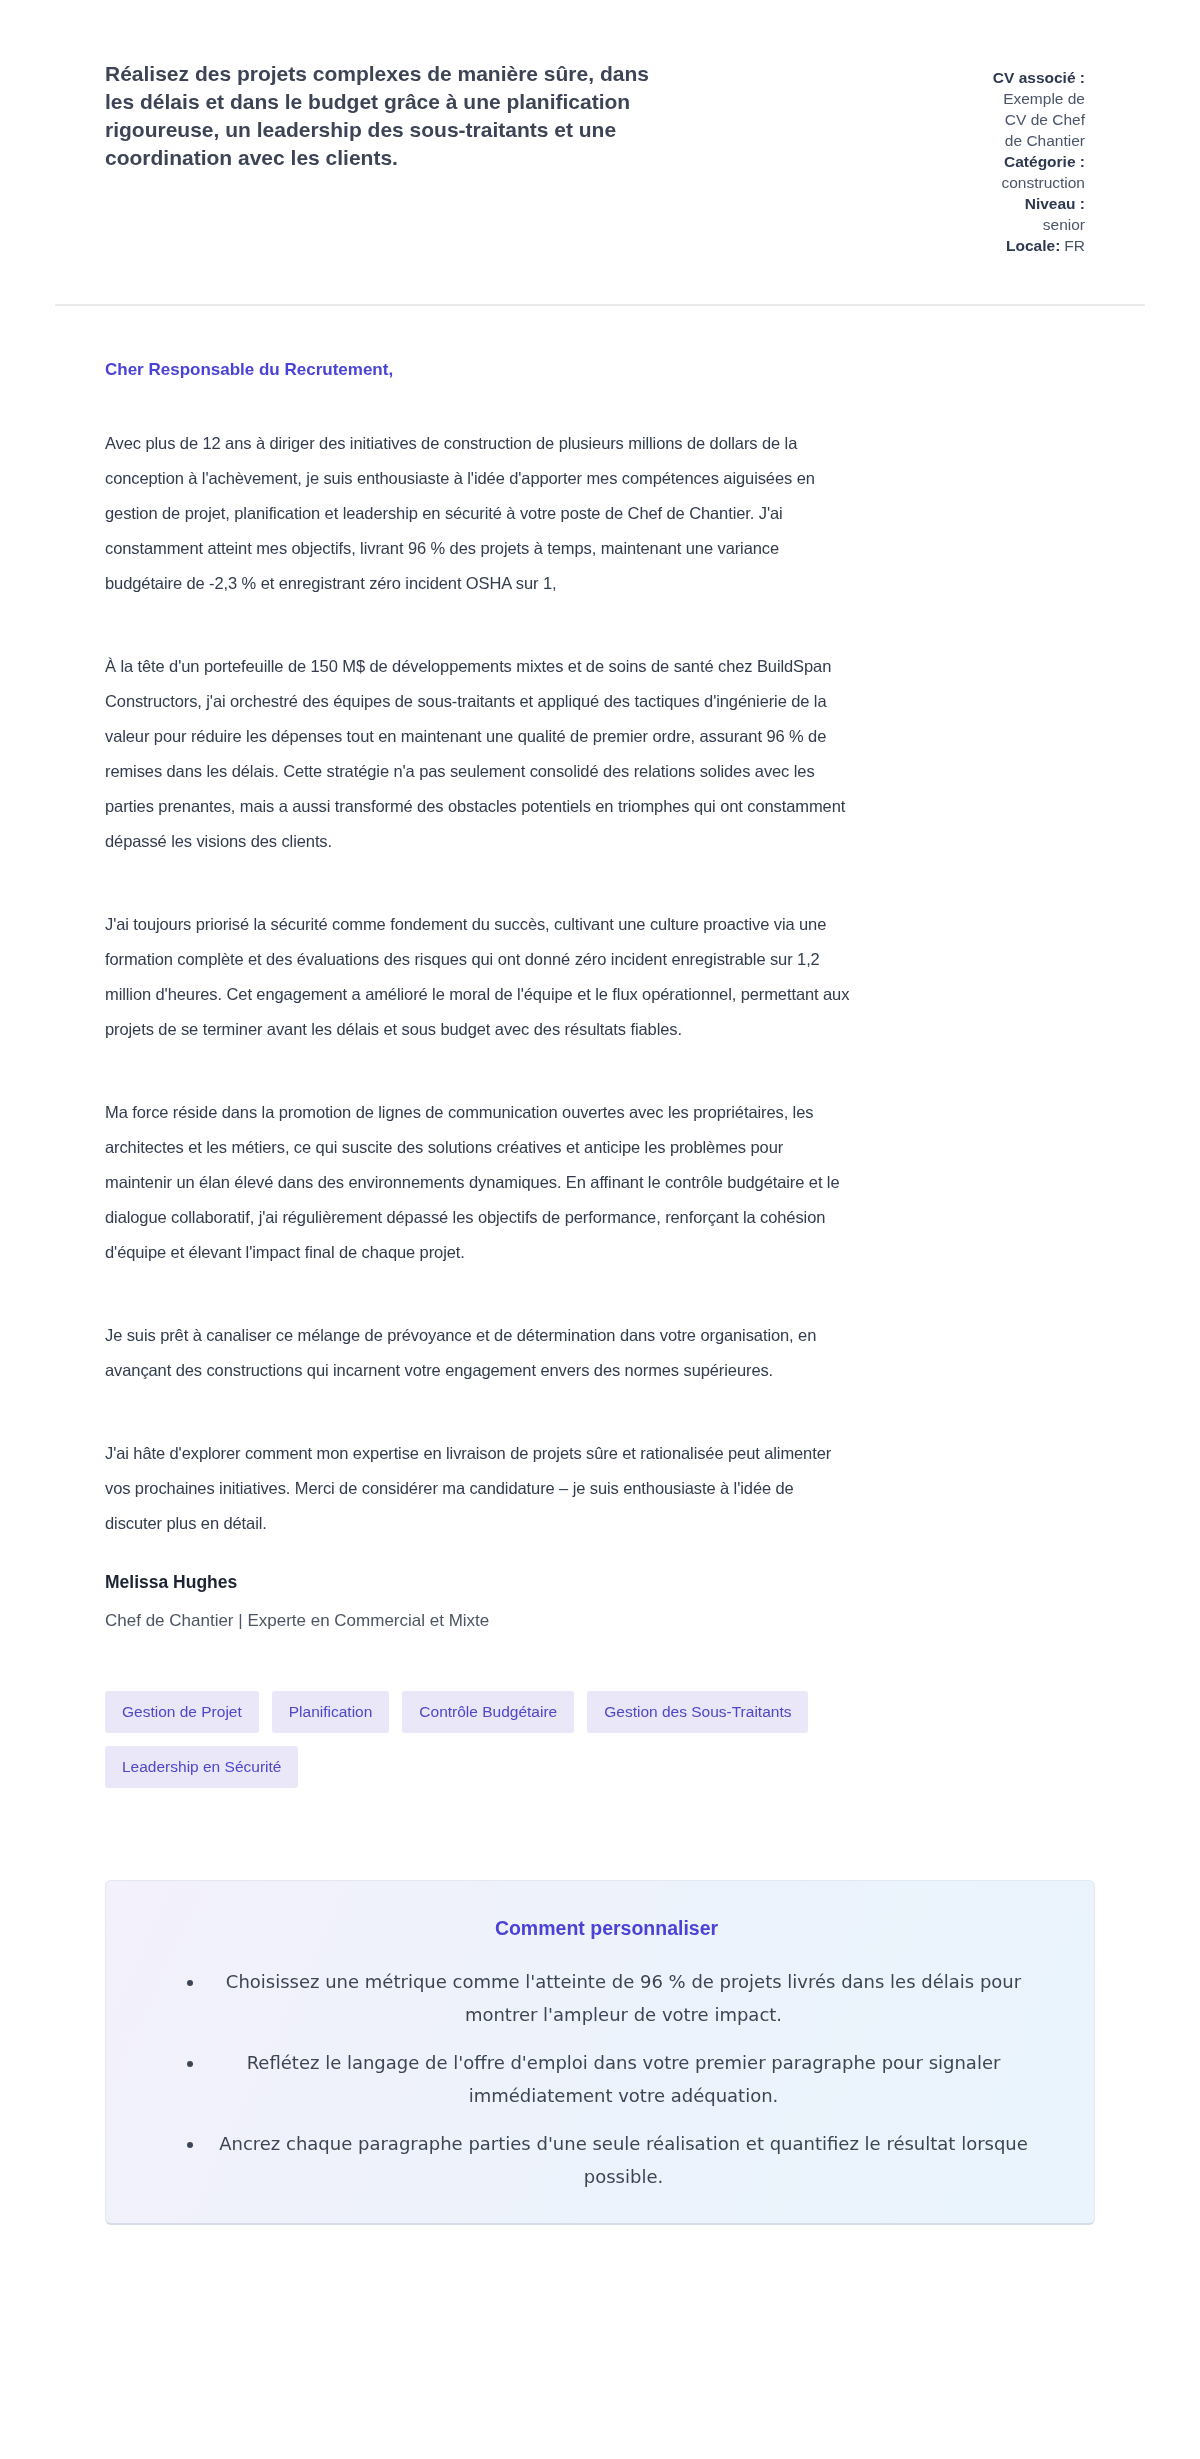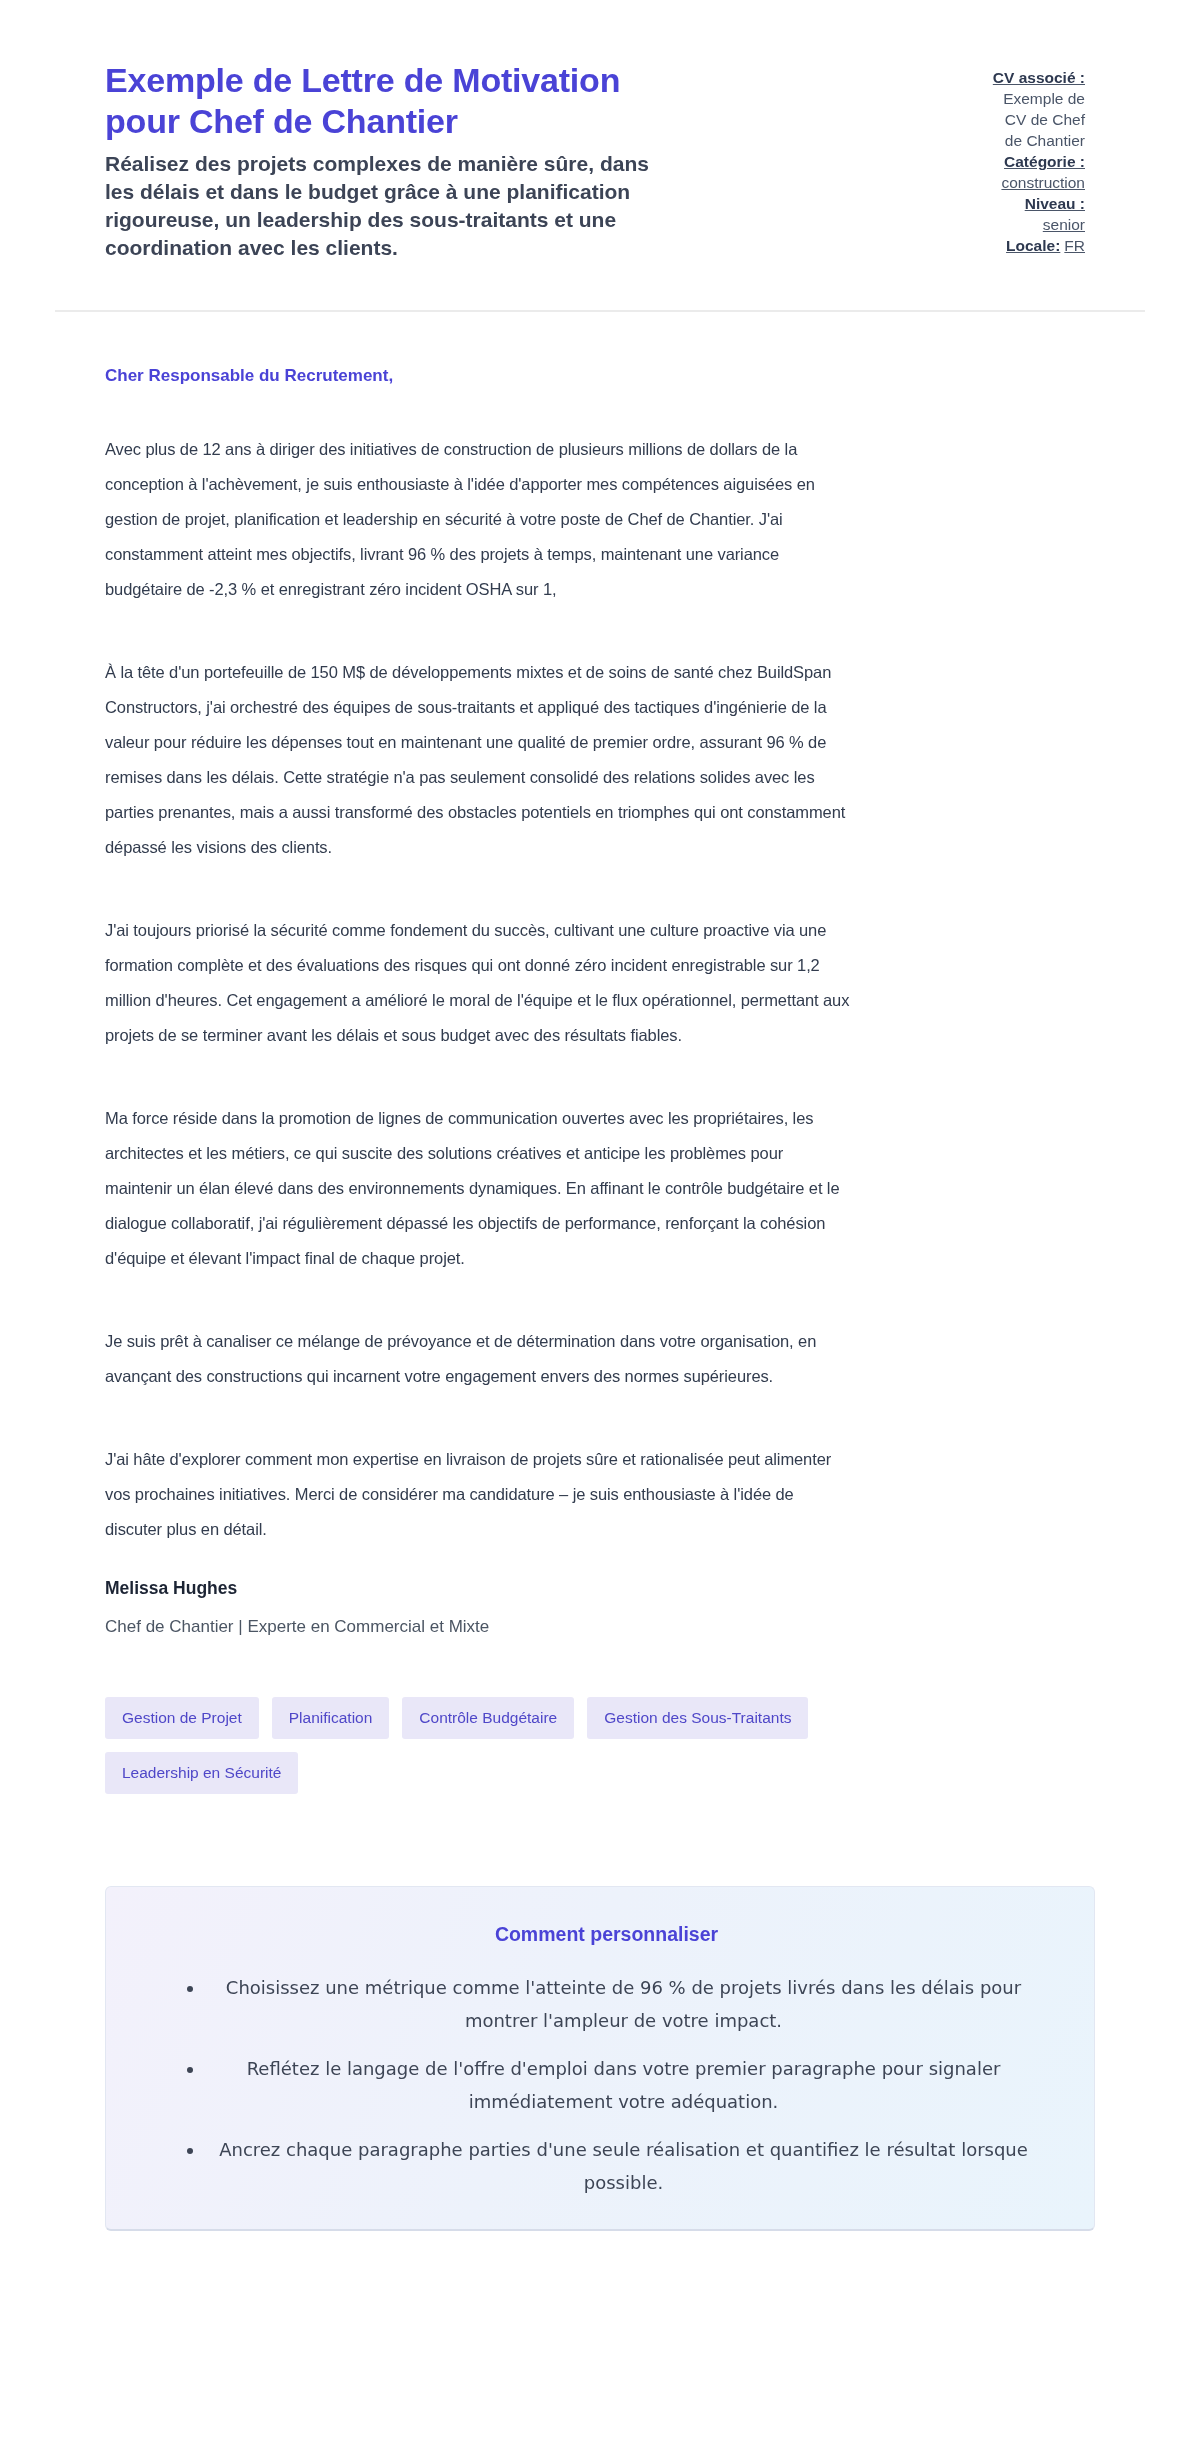--- a/index.html
+++ b/index.html
@@ -46,21 +46,20 @@
     color: #3c4456;
   }
   .meta {
     width: 130px;
     margin-right: 10px;
     padding-top: 7px;
     text-align: right;
     font-size: 15.5px;
     line-height: 21px;
     color: #4a5568;
-    text-decoration: underline;
   }
   .meta-label {
     display: block;
     font-weight: 700;
     color: #2e3950;
     white-space: nowrap;
   }
   .meta-value { display: block; }
   .meta-value--narrow {
     display: inline-block;
@@ -159,21 +158,20 @@
   .tips-list li::marker { color: #3d4555; }
 </style>
 </head>
 <body>
 
 <div class="page">
   <div class="container">
 
     <header class="header">
       <div class="header-main">
-        <h1 class="page-title">Exemple de Lettre de Motivation pour Chef de Chantier</h1>
         <p class="page-subtitle">Réalisez des projets complexes de manière sûre, dans les délais et dans le budget grâce à une planification rigoureuse, un leadership des sous-traitants et une coordination avec les clients.</p>
       </div>
       <aside class="meta">
         <div class="meta-row">
           <span class="meta-label">CV associé :</span>
           <span class="meta-value meta-value--narrow">Exemple de CV de Chef de Chantier</span>
         </div>
         <div class="meta-row">
           <span class="meta-label">Catégorie :</span>
           <span class="meta-value">construction</span>

